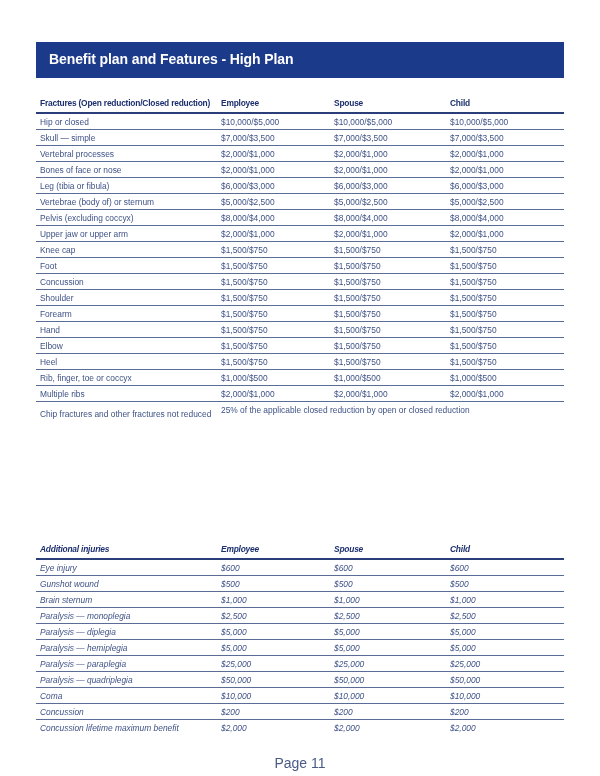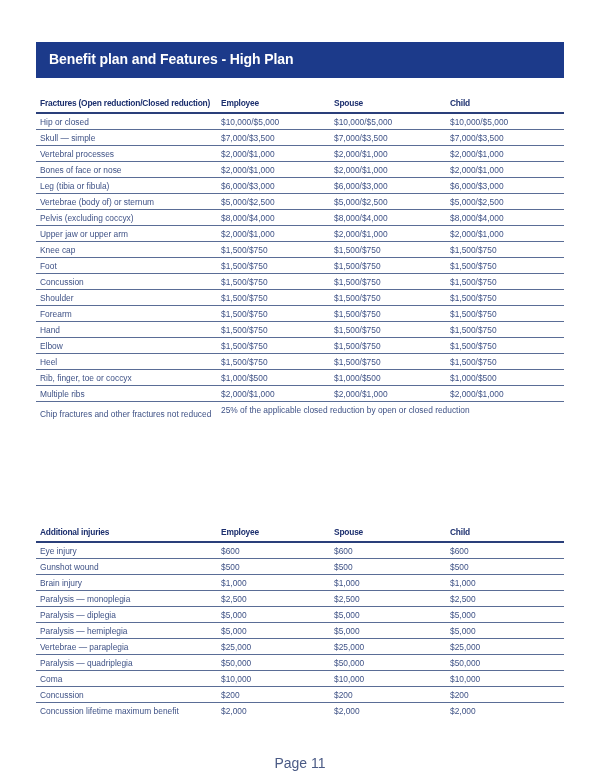--- a/index.html
+++ b/index.html
@@ -7,21 +7,21 @@
   .banner { position: absolute; left: 36px; top: 42px; width: 528px; height: 36px; background: #1c3a8a; }
   .banner-title { position: absolute; left: 13px; top: 9px; font-size: 14px; font-weight: bold; color: #ffffff; letter-spacing: -0.1px; }
   table { position: absolute; left: 36px; width: 528px; border-collapse: collapse; table-layout: fixed; }
   col.c0 { width: 181px; } col.c1 { width: 113px; } col.c2 { width: 116px; } col.c3 { width: 118px; }
   th { text-align: left; font-size: 8.4px; font-weight: bold; color: #1c2f6e; padding: 0 0 3px 4px; height: 13px; border-bottom: 2px solid #2a3f7a; white-space: nowrap; letter-spacing: -0.2px; }
   td { font-size: 8.4px; color: #3f5286; padding: 0 0 0 4px; height: 15px; border-bottom: 1px solid #5a6d96; white-space: nowrap; vertical-align: middle; }
   td.wrap { white-space: normal; line-height: 12.5px; padding-top: 6px; vertical-align: top; border-bottom: none; }
   td.span { vertical-align: top; padding-top: 3px; border-bottom: none; }
   tr.last td { border-bottom: none; }
   #t1 { top: 96px; }
-  #t2 { top: 525px; }
+  #t2 { top: 542px; font-style: italic; }
   .footer { position: absolute; top: 755px; left: 0; width: 600px; text-align: center; font-size: 14px; color: #4a5a85; }
 </style>
 </head>
 <body>
 
 <div class="banner">
   <div class="banner-title">Benefit plan and Features - High Plan</div>
 </div>
 
 <table id="t1">
@@ -179,21 +179,21 @@
         <td>$600</td>
         <td>$600</td>
       </tr>
       <tr>
         <td>Gunshot wound</td>
         <td>$500</td>
         <td>$500</td>
         <td>$500</td>
       </tr>
       <tr>
-        <td>Brain injury</td>
+        <td>Brain sternum</td>
         <td>$1,000</td>
         <td>$1,000</td>
         <td>$1,000</td>
       </tr>
       <tr>
         <td>Paralysis — monoplegia</td>
         <td>$2,500</td>
         <td>$2,500</td>
         <td>$2,500</td>
       </tr>
@@ -203,21 +203,21 @@
         <td>$5,000</td>
         <td>$5,000</td>
       </tr>
       <tr>
         <td>Paralysis — hemiplegia</td>
         <td>$5,000</td>
         <td>$5,000</td>
         <td>$5,000</td>
       </tr>
       <tr>
-        <td>Vertebrae — paraplegia</td>
+        <td>Paralysis — paraplegia</td>
         <td>$25,000</td>
         <td>$25,000</td>
         <td>$25,000</td>
       </tr>
       <tr>
         <td>Paralysis — quadriplegia</td>
         <td>$50,000</td>
         <td>$50,000</td>
         <td>$50,000</td>
       </tr>

